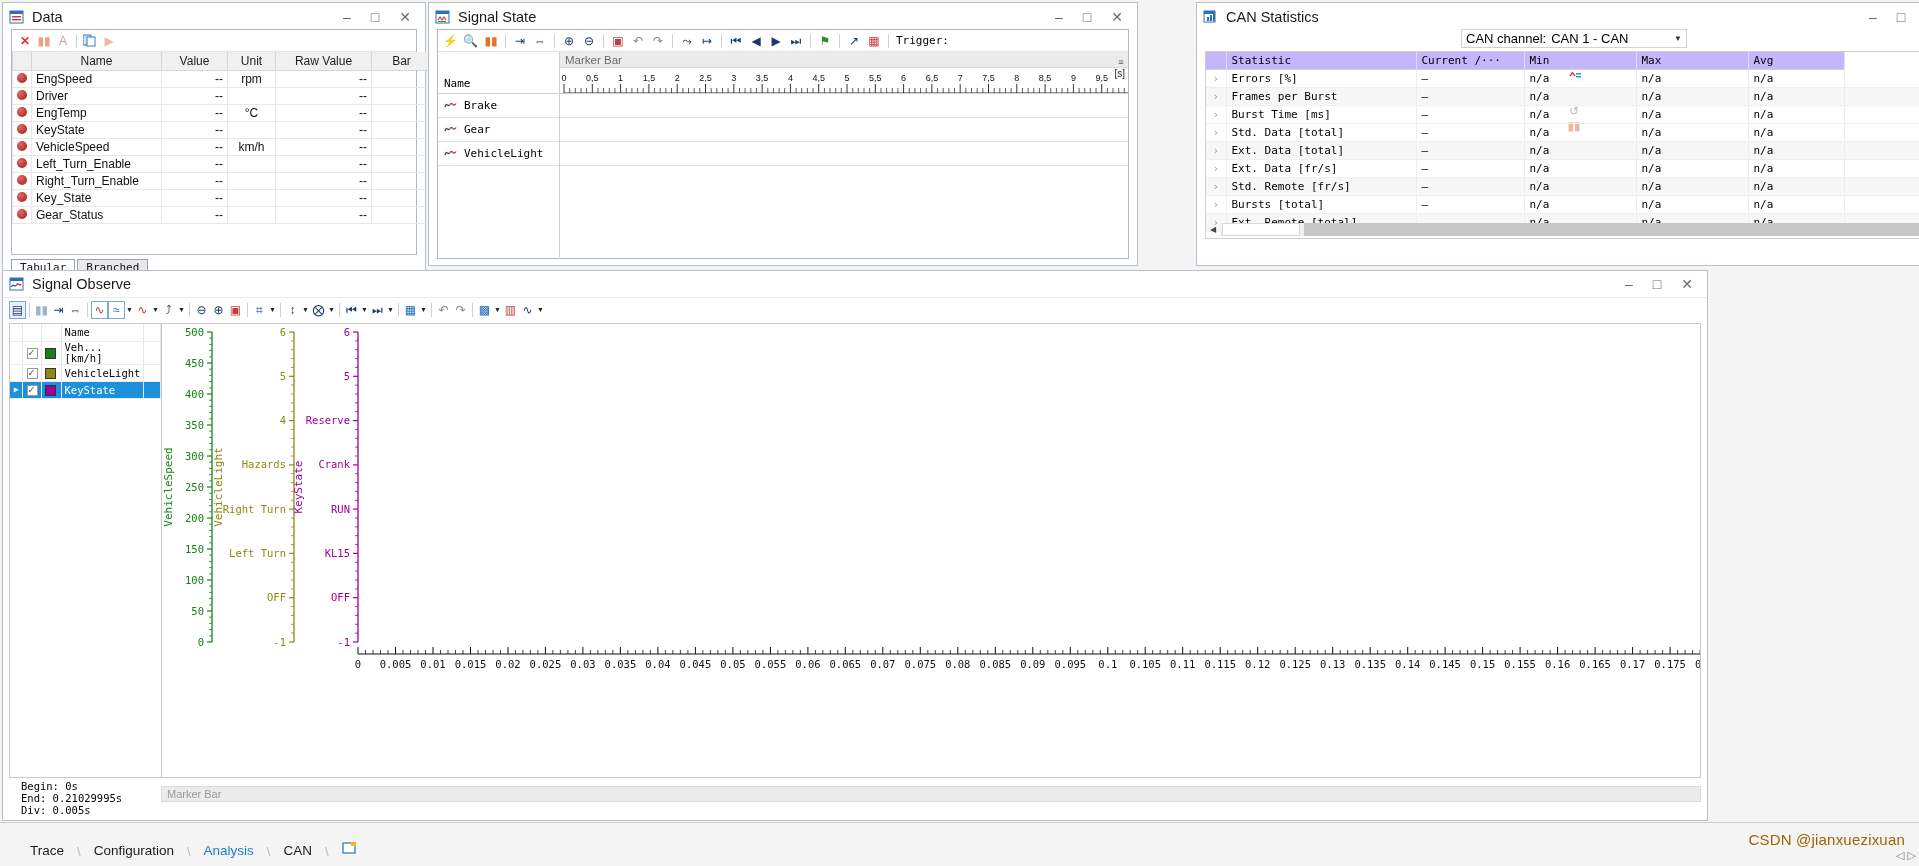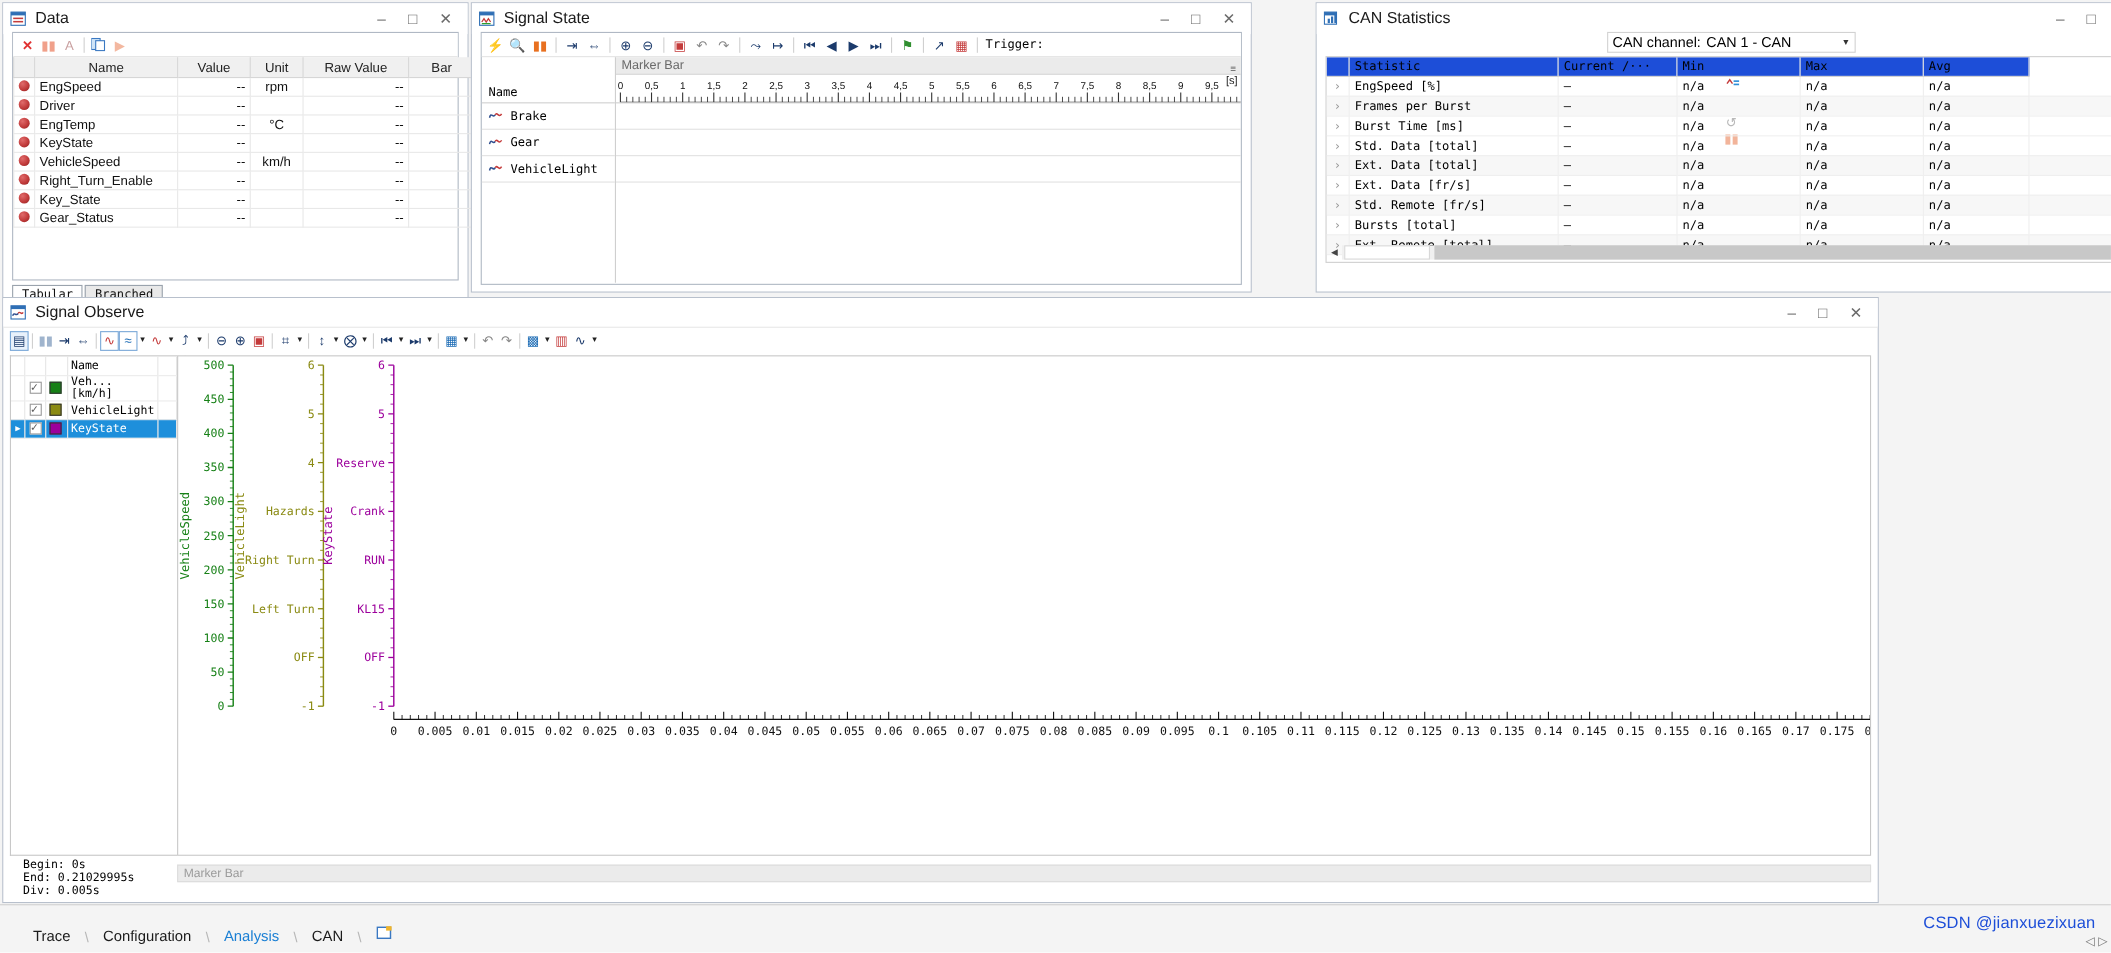--- a/index.html
+++ b/index.html
@@ -72,21 +72,21 @@
   #can-panel { left: 1196px; top: 2px; width: 756px; height: 264px; }
   #can-panel .panel-body { top: 26px; bottom: 6px; border: none; }
   .can-bar { height: 22px; display: flex; align-items: center; gap: 3px; padding: 0 3px; flex-direction: column; }
   .can-chan {
     flex: 0 0 auto; min-width: 226px; display: flex; align-items: center;
     border: 1px solid #d2d2d2; background: #fff; height: 19px; padding: 0 4px; font-size: 13px;
   }
   .can-chan .caret { margin-left: auto; font-size: 8px; color: #333; }
   .can-table-wrap { position: absolute; left: 0; right: 0; top: 22px; bottom: 20px; border: 1px solid #cfcfcf; overflow: hidden; }
   table.can { width: 100%; border-collapse: collapse; table-layout: fixed; font-family: "DejaVu Sans Mono", monospace; font-size: 11px; }
-  table.can th { background: #1d4ed8; border-right: 1px solid #e0e0e0; border-bottom: 1px solid #d2d2d2; height: 17px; font-weight: normal; text-align: left; padding: 0 5px; font-size: 11px; }
+  table.can th { background: #c4b5fd; border-right: 1px solid #e0e0e0; border-bottom: 1px solid #d2d2d2; height: 17px; font-weight: normal; text-align: left; padding: 0 5px; font-size: 11px; }
   table.can td { border-right: 1px solid #eee; border-bottom: 1px solid #efefef; height: 18px; padding: 0 5px; }
   table.can tr.alt td { background: #f7f7f7; }
   td.exp { text-align: center; color: #9a9a9a; width: 20px; padding: 0; }
   .vscroll { position: absolute; right: 0; top: 17px; bottom: 20px; width: 13px; background: #f0f0f0; border-left: 1px solid #dcdcdc; }
   .vscroll .thumb { position: absolute; left: 1px; right: 1px; top: 14px; height: 90px; background: #c4c4c4; }
   .vscroll .arr { position: absolute; left: 0; right: 0; height: 13px; text-align: center; font-size: 8px; color: #444; line-height: 13px; }
   .hscroll { position: absolute; left: 0; right: 0; bottom: 0; height: 17px; display: flex; align-items: center; }
   .hscroll .trough { flex: 1 1 auto; height: 13px; background: #f0f0f0; position: relative; }
   .hscroll .thumb2 { position: absolute; left: 2px; width: 78px; top: 0; bottom: 0; background: #fff; border: 1px solid #d8d8d8; }
   .hscroll .thumb3 { position: absolute; left: 84px; right: 2px; top: 0; bottom: 0; background: #c8c8c8; }
@@ -115,21 +115,21 @@
   .splitgrip { position: absolute; left: 152px; width: 8px; top: 0; bottom: 0; background: #f4f4f4; border-left: 1px solid #d4d4d4; border-right: 1px solid #d4d4d4; }
   .splitgrip .tri { position: absolute; left: 0px; width: 8px; text-align: center; font-size: 8px; color: #555; }
   .splitgrip .dots { position: absolute; left: 3px; width: 2px; top: 48%; height: 44px; background: repeating-linear-gradient(to bottom, #a8a8a8 0 1px, transparent 1px 3px); }
 
   
   .statusbar { position: absolute; left: 0; bottom: 0; width: 1919px; height: 44px; background: #f4f4f4; border-top: 1px solid #d0d0d0; }
   .stabs { position: absolute; left: 18px; bottom: 7px; display: flex; align-items: flex-end; gap: 0px; }
   .stab { font-size: 13.5px; padding: 1px 12px; color: #1b1b1b; position: relative; }
   .stab.active { color: #1a7fd4; }
   .stab-sep { color: #b6b6b6; font-size: 13px; padding: 0 1px; }
-  .watermark { position: absolute; right: 14px; bottom: 18px; color: #1d4ed8; font-size: 15px; letter-spacing: .2px; }
+  .watermark { position: absolute; right: 14px; bottom: 18px; color: #a16207; font-size: 15px; letter-spacing: .2px; }
   .cursor-mark { position: absolute; right: 3px; bottom: 4px; color: #777; font-size: 11px; }
 </style>
 </head>
 <body>
 
 <div class="app">
 
   <div class="panel" id="data-panel">
     <div class="panel-title">
       <span class="t-ico">
@@ -217,20 +217,29 @@
               <td style="text-align:center"></td>
               <td style="text-align:right">--</td>
               <td></td>
               <td></td>
             </tr>
             <tr>
               <td style="text-align:center;padding:0"><span class="dot-ico"></span></td>
               <td>VehicleSpeed</td>
               <td style="text-align:right">--</td>
               <td style="text-align:center">km/h</td>
+              <td style="text-align:right">--</td>
+              <td></td>
+              <td></td>
+            </tr>
+            <tr>
+              <td style="text-align:center;padding:0"><span class="dot-ico"></span></td>
+              <td>Left_Turn_Enable</td>
+              <td style="text-align:right">--</td>
+              <td style="text-align:center"></td>
               <td style="text-align:right">--</td>
               <td></td>
               <td></td>
             </tr>
             <tr>
               <td style="text-align:center;padding:0"><span class="dot-ico"></span></td>
               <td>Right_Turn_Enable</td>
               <td style="text-align:right">--</td>
               <td style="text-align:center"></td>
               <td style="text-align:right">--</td>
@@ -547,21 +556,21 @@
             <th>Statistic</th>
             <th>Current /···</th>
             <th>Min</th>
             <th>Max</th>
             <th>Avg</th>
           </tr>
             </thead>
           <tbody id="can-rows">
               <tr>
                 <td class="exp">›</td>
-                <td>EngSpeed [%]</td>
+                <td>Errors [%]</td>
                 <td>–</td>
                 <td>n/a</td>
                 <td>n/a</td>
                 <td>n/a</td>
                 <td></td>
               </tr>
               <tr class="alt">
                 <td class="exp">›</td>
                 <td>Frames per Burst</td>
                 <td>–</td>

